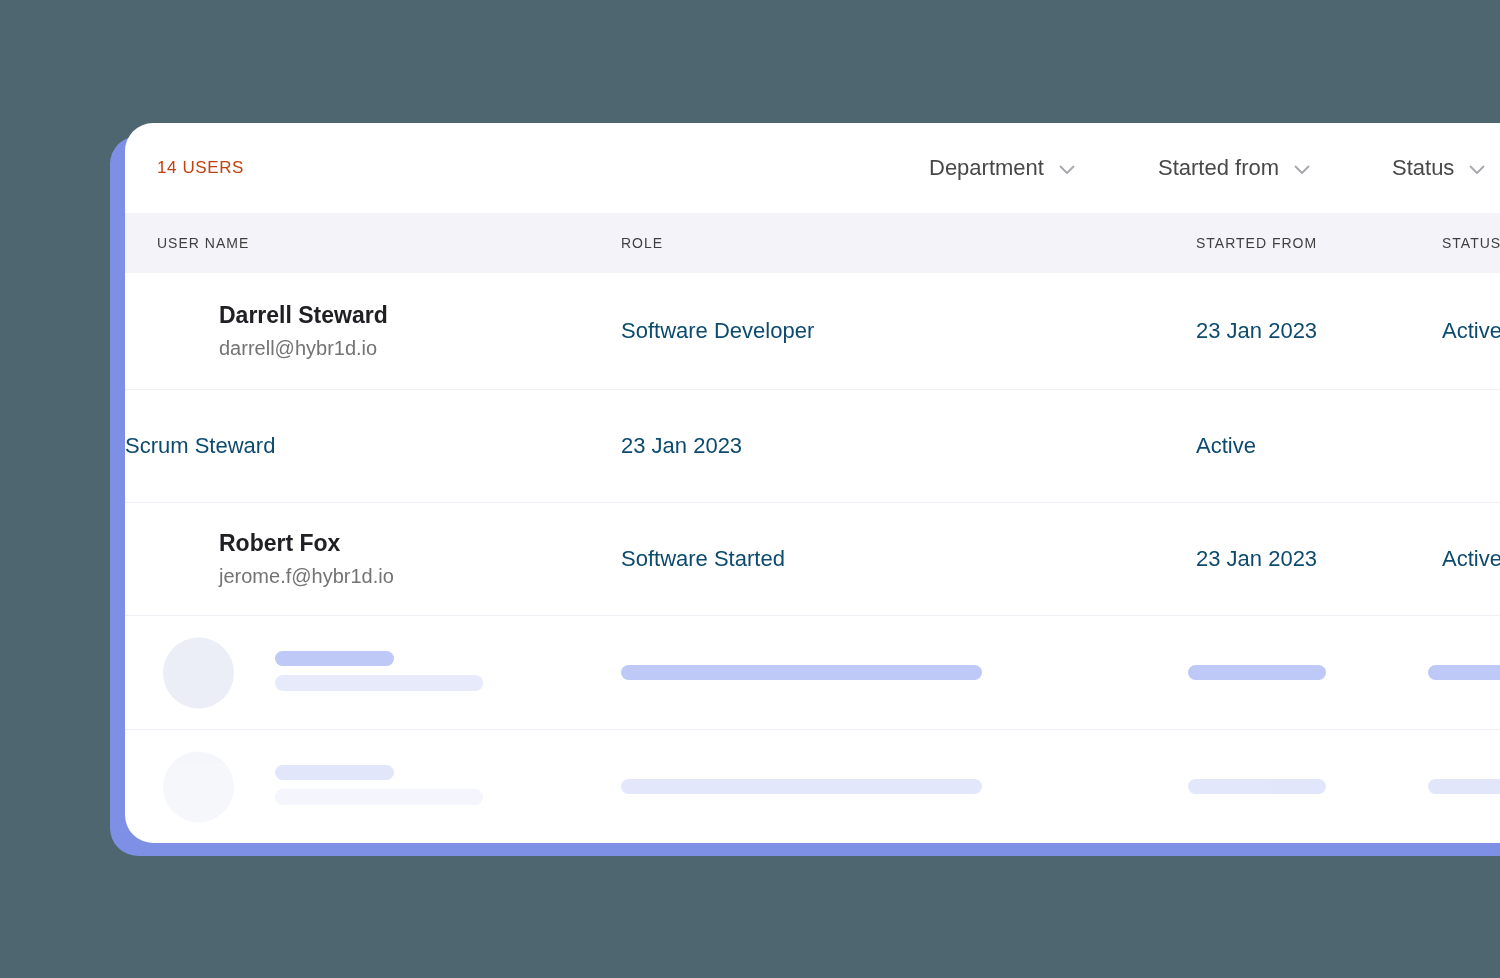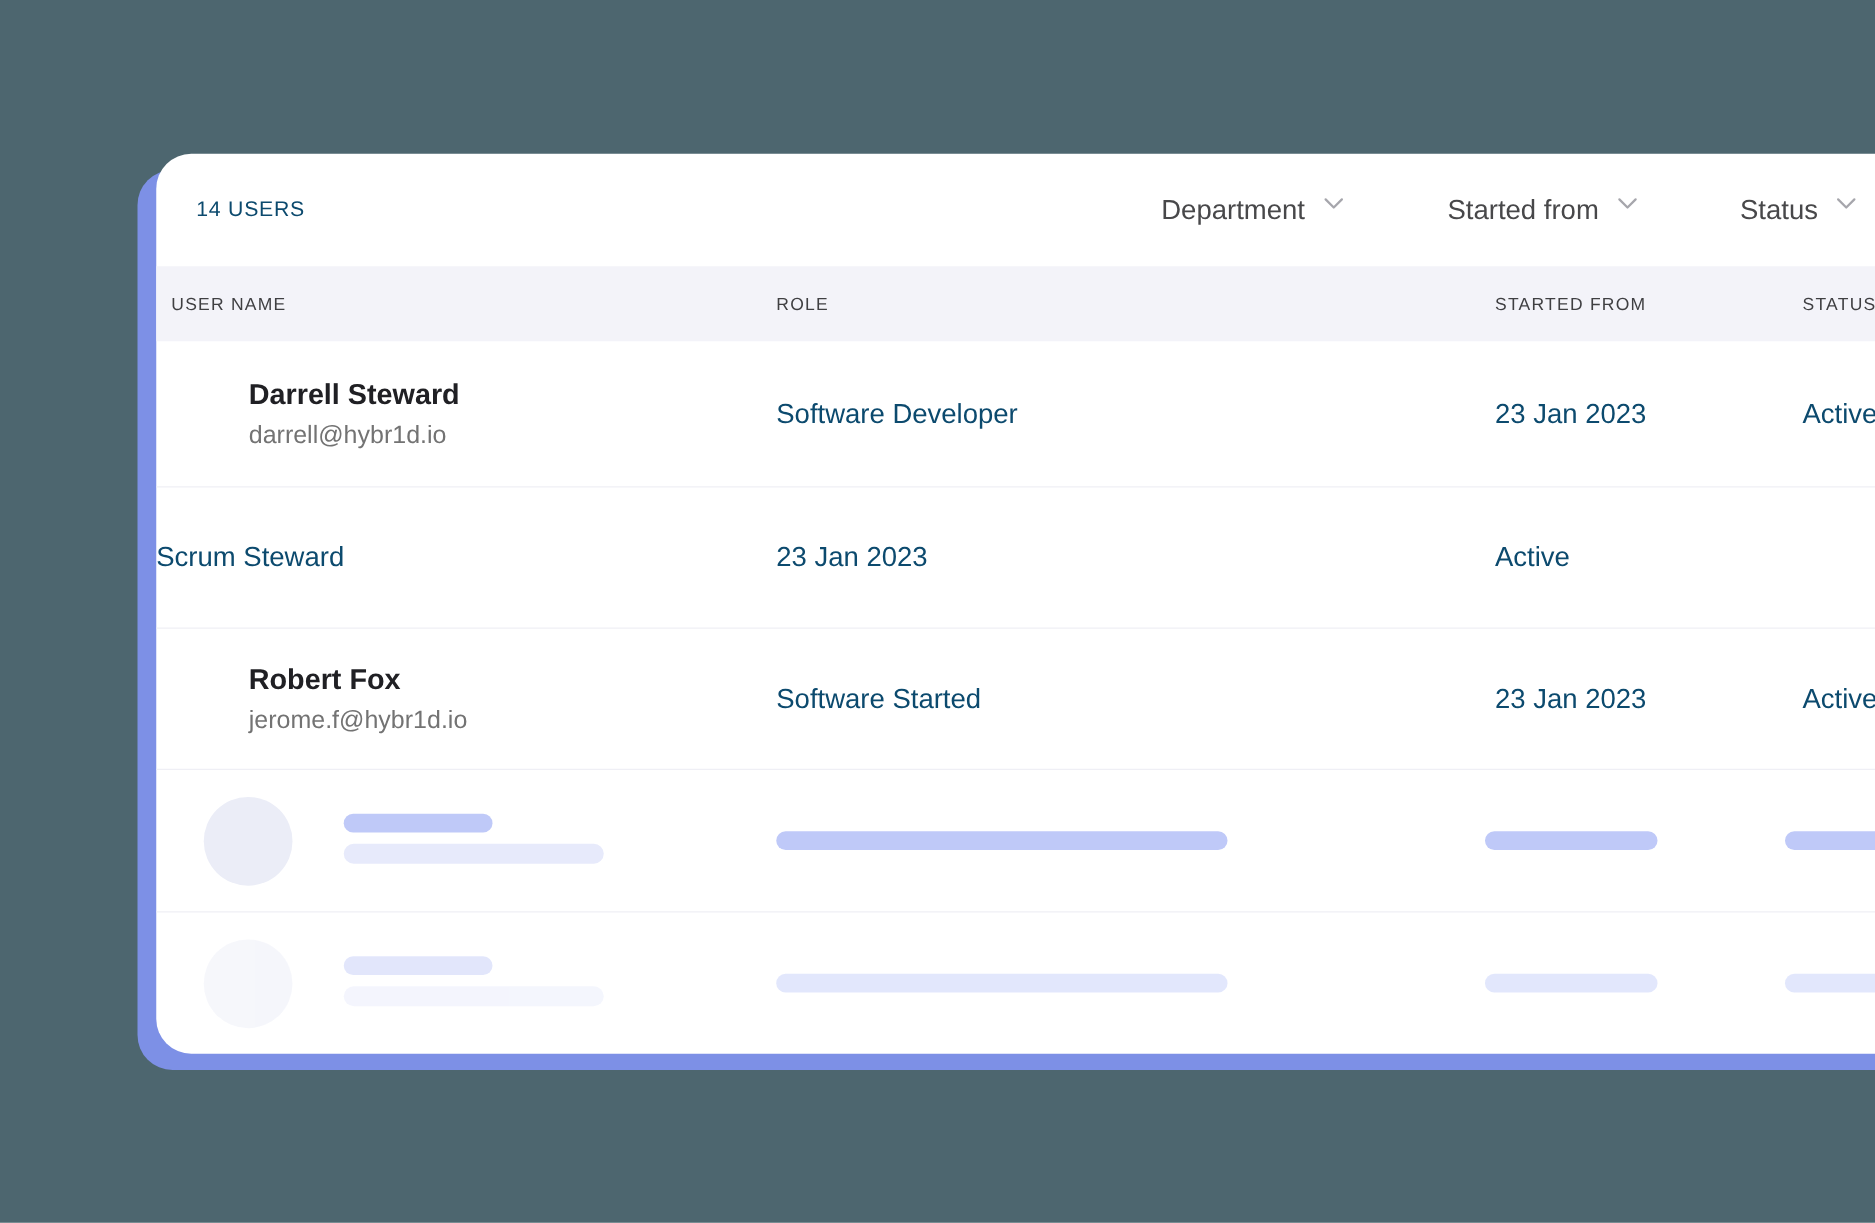--- a/index.html
+++ b/index.html
@@ -31,26 +31,26 @@
     background: #FFFFFF;
     overflow: hidden;
   }
 
   
   .topbar { position: relative; height: 90px; }
   .users-count {
     position: absolute; left: 32px; top: 50%;
     transform: translateY(-50%);
     font-size: 17px; letter-spacing: 0.6px;
-    color: #0c4a6e;
+    color: #c2410c;
   }
   .filter {
     position: absolute; top: 50%;
     transform: translateY(-50%);
-    display: flex; align-items: flex-start; gap: 15px;
+    display: flex; align-items: center; gap: 15px;
     font-size: 22px; color: #48484A;
     cursor: pointer; white-space: nowrap;
   }
   .filter .chev { display: inline-flex; margin-top: 3px; }
   .filter-department { left: 804px; }
   .filter-started    { left: 1033px; }
   .filter-status     { left: 1267px; }
 
   
   .thead, .trow {
@@ -58,27 +58,27 @@
     grid-template-columns: 496px 575px 246px 1fr;
     align-items: center;
     box-sizing: border-box;
   }
   .thead {
     height: 60px;
     background: #F3F3F9;
     font-size: 14px; letter-spacing: 1px;
     color: #3F3F42;
   }
-  .thead .th-user { padding-left: 12px; }
+  .thead .th-user { padding-left: 32px; }
 
   .trow { border-bottom: 1px solid #EFEFF5; }
   .trow.r1 { height: 117px; }
   .trow.r2, .trow.r3 { height: 113px; }
 
-  .cell-user { padding-left: 74px; }
+  .cell-user { padding-left: 94px; }
   .user-name {
     font-size: 23px; font-weight: bold; color: #202024;
     line-height: 1.2; margin-bottom: 7px;
   }
   .user-email { font-size: 20px; color: #737373; line-height: 1.2; }
   .cell-role, .cell-date, .cell-status { font-size: 22px; color: #0c4a6e; white-space: nowrap; }
 
   
   .trow.skel1 { height: 114px; position: relative; }
   .trow.skel2 { height: 113px; position: relative; border-bottom: none; opacity: 0.45; }

